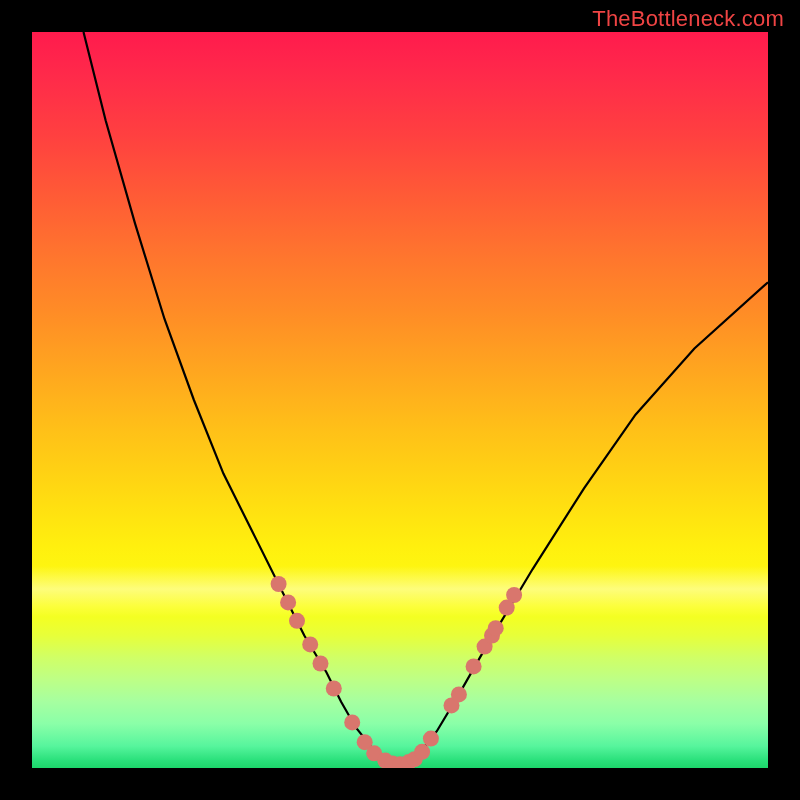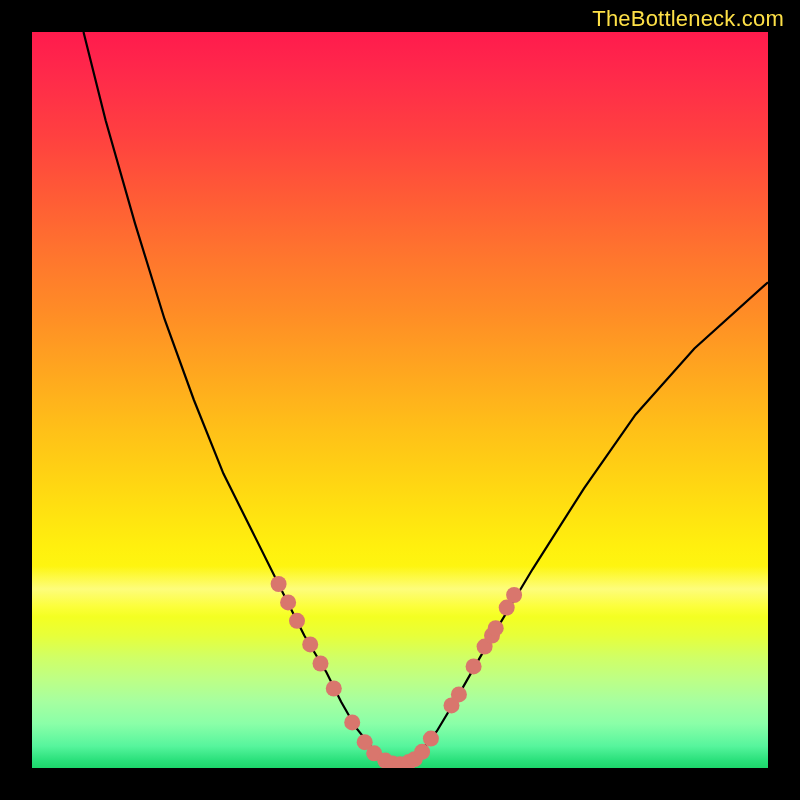--- a/index.html
+++ b/index.html
@@ -67,21 +67,21 @@
     );
   }
   svg.curve {
     position: absolute;
     inset: 0;
   }
   .watermark {
     position: absolute;
     top: 6px;
     right: 16px;
-    color: #fde047;
+    color: #ef4444;
     font-size: 22px;
     font-weight: 500;
     letter-spacing: 0.2px;
     user-select: none;
   }
 </style>
 </head>
 <body>
 
 <div class="frame">

